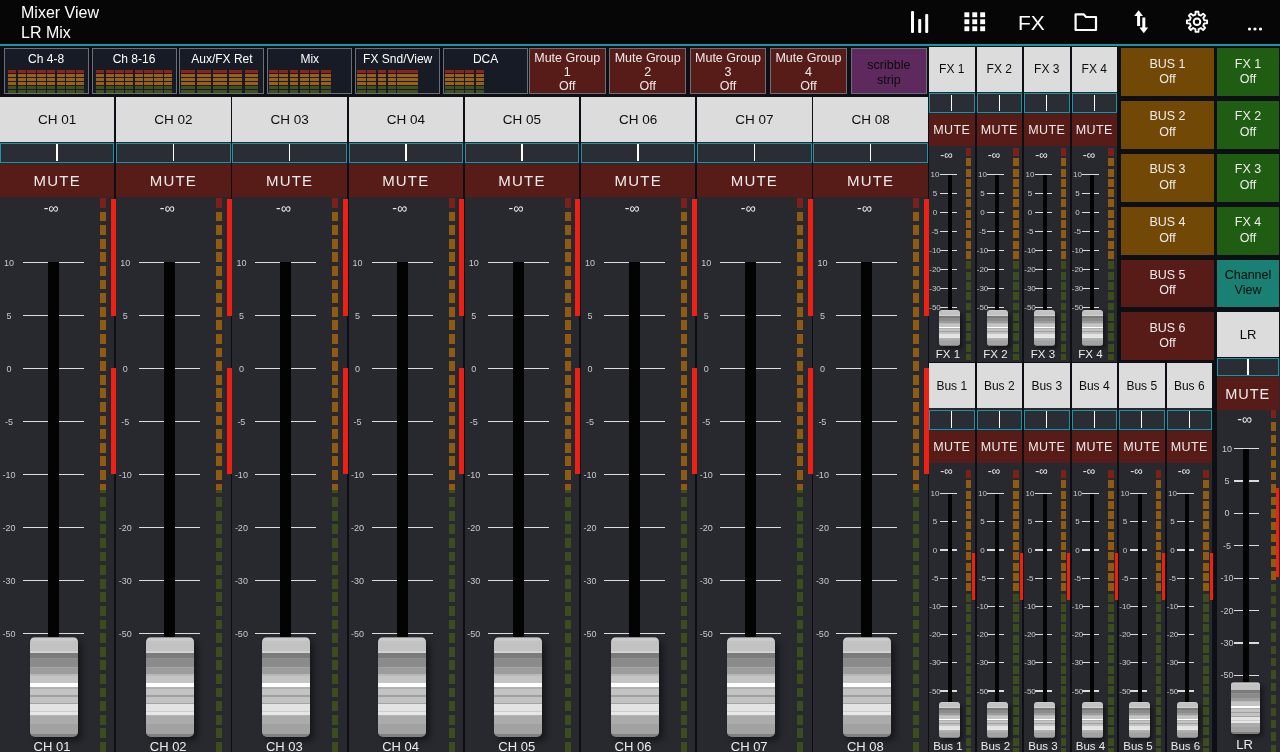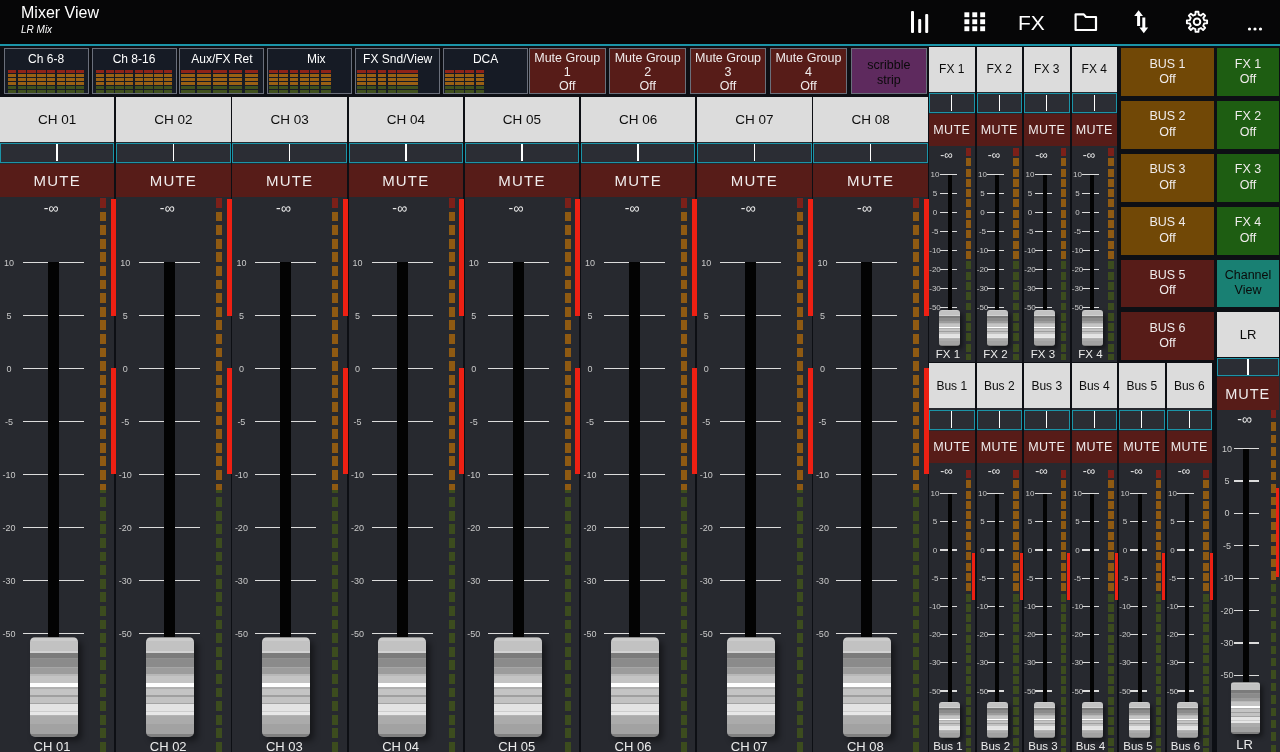--- a/index.html
+++ b/index.html
@@ -1,19 +1,19 @@
 <!DOCTYPE html>
 <html><head><meta charset="utf-8"><style>
 *{margin:0;padding:0;box-sizing:border-box;-webkit-font-smoothing:antialiased;}
 body{width:1280px;height:752px;overflow:hidden;background:#0d0f14;font-family:"Liberation Sans",sans-serif;position:relative;}
 div{position:absolute;}
 </style></head><body>
 <div style="position:absolute;left:0;top:0;width:1280px;height:43.5px;background:#060607;"></div>
 <div style="position:absolute;left:21px;top:3.5px;font-size:16px;color:#fff;">Mixer View</div>
-<div style="position:absolute;left:21px;top:24px;font-size:10px;color:#fff;font-style:italic;">LR Mix</div>
+<div style="position:absolute;left:21px;top:24px;font-size:16px;color:#fff;">LR Mix</div>
 <svg width="1280" height="44" viewBox="0 0 1280 44" style="position:absolute;left:0;top:0;">
     <g fill="#fff">
       <rect x="911" y="11" width="3" height="22" rx="1"></rect>
       <rect x="918.2" y="19" width="3" height="14" rx="1"></rect>
       <rect x="925.2" y="14" width="3" height="19" rx="1"></rect>
     </g>
     <g fill="#fff">
       <rect x="964.4" y="12.3" width="4.9" height="4.9"></rect>
       <rect x="964.4" y="19.3" width="4.9" height="4.9"></rect>
       <rect x="964.4" y="26.3" width="4.9" height="4.9"></rect>
@@ -33,21 +33,21 @@
     <path d="M1195.56 11.70 L1198.44 11.70 L1198.62 14.58 L1200.96 15.55 L1203.12 13.64 L1205.16 15.68 L1203.25 17.84 L1204.22 20.18 L1207.10 20.36 L1207.10 23.24 L1204.22 23.42 L1203.25 25.76 L1205.16 27.92 L1203.12 29.96 L1200.96 28.05 L1198.62 29.02 L1198.44 31.90 L1195.56 31.90 L1195.38 29.02 L1193.04 28.05 L1190.88 29.96 L1188.84 27.92 L1190.75 25.76 L1189.78 23.42 L1186.90 23.24 L1186.90 20.36 L1189.78 20.18 L1190.75 17.84 L1188.84 15.68 L1190.88 13.64 L1193.04 15.55 L1195.38 14.58 Z" fill="none" stroke="#fff" stroke-width="1.9" stroke-linejoin="round"></path>
     <circle cx="1197.0" cy="21.8" r="3.3" fill="none" stroke="#fff" stroke-width="2"></circle>
     <g fill="#fff">
       <circle cx="1249.5" cy="29" r="1.6"></circle>
       <circle cx="1255" cy="29" r="1.6"></circle>
       <circle cx="1260.5" cy="29" r="1.6"></circle>
     </g>
   </svg>
 <div style="position:absolute;left:0;top:43.5px;width:1280px;height:2.4px;background:#1b94a8;"></div>
 <div style="position:absolute;left:3.6px;top:48.2px;width:85px;height:45.8px;background:#161b25;border:1.5px solid #6a6f7b;"></div>
-<div style="position:absolute;left:3.6px;top:51.7px;width:85px;height:13px;font-size:12px;color:#fff;text-align:center;">Ch 6-8</div>
+<div style="position:absolute;left:3.6px;top:51.7px;width:85px;height:13px;font-size:12px;color:#fff;text-align:center;">Ch 4-8</div>
 <div style="position:absolute;left:7.6px;top:70.0px;width:76.3px;height:3.0px;background:repeating-linear-gradient(90deg,#8f2318 0 8.4px,transparent 8.4px 9.7px);"></div>
 <div style="position:absolute;left:7.6px;top:74.0px;width:76.3px;height:3.0px;background:repeating-linear-gradient(90deg,#9a6014 0 8.4px,transparent 8.4px 9.7px);"></div>
 <div style="position:absolute;left:7.6px;top:77.9px;width:76.3px;height:3.0px;background:repeating-linear-gradient(90deg,#9a6014 0 8.4px,transparent 8.4px 9.7px);"></div>
 <div style="position:absolute;left:7.6px;top:81.8px;width:76.3px;height:3.0px;background:repeating-linear-gradient(90deg,#9a6014 0 8.4px,transparent 8.4px 9.7px);"></div>
 <div style="position:absolute;left:7.6px;top:85.8px;width:76.3px;height:3.0px;background:repeating-linear-gradient(90deg,#40501c 0 8.4px,transparent 8.4px 9.7px);"></div>
 <div style="position:absolute;left:7.6px;top:89.8px;width:76.3px;height:3.0px;background:repeating-linear-gradient(90deg,#40501c 0 8.4px,transparent 8.4px 9.7px);"></div>
 <div style="position:absolute;left:91.5px;top:48.2px;width:85px;height:45.8px;background:#161b25;border:1.5px solid #6a6f7b;"></div>
 <div style="position:absolute;left:91.5px;top:51.7px;width:85px;height:13px;font-size:12px;color:#fff;text-align:center;">Ch 8-16</div>
 <div style="position:absolute;left:95.5px;top:70.0px;width:76.3px;height:3.0px;background:repeating-linear-gradient(90deg,#8f2318 0 8.4px,transparent 8.4px 9.7px);"></div>
 <div style="position:absolute;left:95.5px;top:74.0px;width:76.3px;height:3.0px;background:repeating-linear-gradient(90deg,#9a6014 0 8.4px,transparent 8.4px 9.7px);"></div>
@@ -57,21 +57,21 @@
 <div style="position:absolute;left:95.5px;top:89.8px;width:76.3px;height:3.0px;background:repeating-linear-gradient(90deg,#40501c 0 8.4px,transparent 8.4px 9.7px);"></div>
 <div style="position:absolute;left:179.4px;top:48.2px;width:85px;height:45.8px;background:#161b25;border:1.5px solid #6a6f7b;"></div>
 <div style="position:absolute;left:179.4px;top:51.7px;width:85px;height:13px;font-size:12px;color:#fff;text-align:center;">Aux/FX Ret</div>
 <div style="position:absolute;left:181.0px;top:70.0px;width:77.3px;height:3.0px;background:repeating-linear-gradient(90deg,#8f2318 0 13.7px,transparent 13.7px 15.9px);"></div>
 <div style="position:absolute;left:181.0px;top:74.0px;width:77.3px;height:3.0px;background:repeating-linear-gradient(90deg,#9a6014 0 13.7px,transparent 13.7px 15.9px);"></div>
 <div style="position:absolute;left:181.0px;top:77.9px;width:77.3px;height:3.0px;background:repeating-linear-gradient(90deg,#9a6014 0 13.7px,transparent 13.7px 15.9px);"></div>
 <div style="position:absolute;left:181.0px;top:81.8px;width:77.3px;height:3.0px;background:repeating-linear-gradient(90deg,#9a6014 0 13.7px,transparent 13.7px 15.9px);"></div>
 <div style="position:absolute;left:181.0px;top:85.8px;width:77.3px;height:3.0px;background:repeating-linear-gradient(90deg,#40501c 0 13.7px,transparent 13.7px 15.9px);"></div>
 <div style="position:absolute;left:181.0px;top:89.8px;width:77.3px;height:3.0px;background:repeating-linear-gradient(90deg,#40501c 0 13.7px,transparent 13.7px 15.9px);"></div>
 <div style="position:absolute;left:267.3px;top:48.2px;width:85px;height:45.8px;background:#161b25;border:1.5px solid #6a6f7b;"></div>
-<div style="position:absolute;left:267.3px;top:51.7px;width:98px;height:13px;font-size:12px;color:#fff;text-align:center;">Mix</div>
+<div style="position:absolute;left:267.3px;top:51.7px;width:85px;height:13px;font-size:12px;color:#fff;text-align:center;">Mix</div>
 <div style="position:absolute;left:269.3px;top:70.0px;width:50.1px;height:3.0px;background:repeating-linear-gradient(90deg,#8f2318 0 8.6px,transparent 8.6px 10.3px);"></div>
 <div style="position:absolute;left:320.8px;top:70.0px;width:10.1px;height:3.0px;background:#8f2318;"></div>
 <div style="position:absolute;left:269.3px;top:74.0px;width:50.1px;height:3.0px;background:repeating-linear-gradient(90deg,#9a6014 0 8.6px,transparent 8.6px 10.3px);"></div>
 <div style="position:absolute;left:320.8px;top:74.0px;width:10.1px;height:3.0px;background:#9a6014;"></div>
 <div style="position:absolute;left:269.3px;top:77.9px;width:50.1px;height:3.0px;background:repeating-linear-gradient(90deg,#9a6014 0 8.6px,transparent 8.6px 10.3px);"></div>
 <div style="position:absolute;left:320.8px;top:77.9px;width:10.1px;height:3.0px;background:#9a6014;"></div>
 <div style="position:absolute;left:269.3px;top:81.8px;width:50.1px;height:3.0px;background:repeating-linear-gradient(90deg,#9a6014 0 8.6px,transparent 8.6px 10.3px);"></div>
 <div style="position:absolute;left:320.8px;top:81.8px;width:10.1px;height:3.0px;background:#9a6014;"></div>
 <div style="position:absolute;left:269.3px;top:85.8px;width:50.1px;height:3.0px;background:repeating-linear-gradient(90deg,#40501c 0 8.6px,transparent 8.6px 10.3px);"></div>
 <div style="position:absolute;left:320.8px;top:85.8px;width:10.1px;height:3.0px;background:#40501c;"></div>

